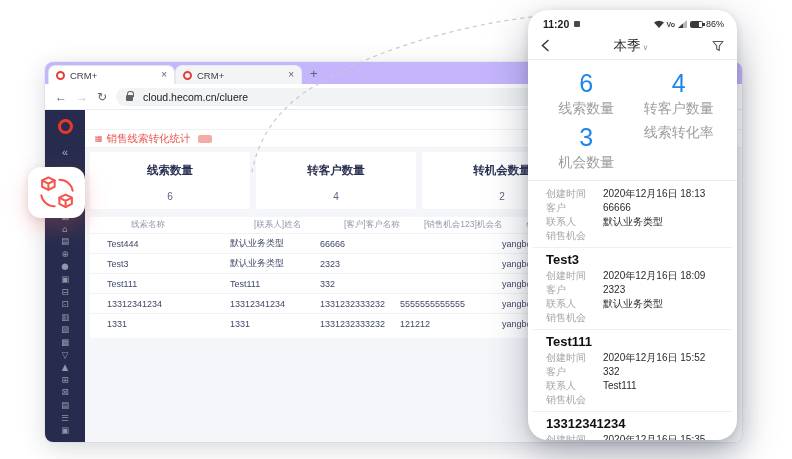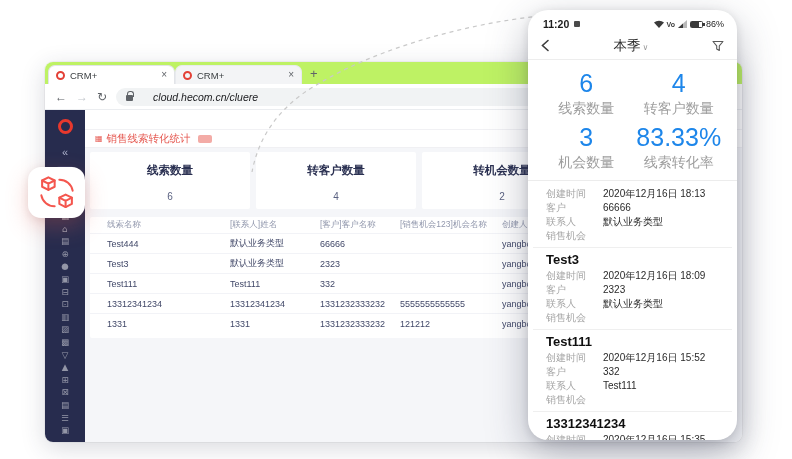--- a/index.html
+++ b/index.html
@@ -6,36 +6,36 @@
   html,body { width:792px; height:459px; background:#ffffff; overflow:hidden;
     font-family:"Liberation Sans","DejaVu Sans",sans-serif; }
   .stage { position:relative; width:792px; height:459px; background:#fff; }
 
   
   .connector { position:absolute; left:0; top:0; z-index:3; pointer-events:none; }
 
   
   .browser { position:absolute; left:45px; top:62px; width:697px; height:380px;
     background:#fff; border-radius:8px; box-shadow:0 6px 24px rgba(40,45,70,.18), 0 0 0 1px rgba(0,0,0,.04); z-index:1; }
-  .tabbar { height:22px; display:flex; align-items:flex-end; padding-left:3px; background:#bef264;
+  .tabbar { height:22px; display:flex; align-items:flex-end; padding-left:3px; background:#c4b5fd;
     border-radius:8px 8px 0 0; }
   .tab { display:flex; align-items:center; gap:5px; width:127px; height:19px; padding:0 7px;
     font-size:9.5px; color:#3c4043; border-radius:7px 7px 0 0; }
   .tab.active { background:#fff; border:1px solid #e2e4e8; border-bottom:none; }
   .tab.inactive { background:#f3f4f6; border:1px solid #e8eaee; border-bottom:none; }
   .tab .label { flex:1; overflow:hidden; white-space:nowrap; }
   .favicon { width:9px; height:9px; border:2.5px solid #e34036; border-radius:50%; flex:0 0 auto; }
   .tabclose { color:#5f6368; font-size:10px; line-height:1; }
   .newtab { font-size:13px; color:#5f6368; margin:0 0 3px 8px; }
   .addressbar { height:26px; display:flex; align-items:center; gap:9px; padding:0 10px;
     border-bottom:1px solid #ebedf0; background:#fff; }
   .navbtn { font-size:12px; color:#5f6368; line-height:1; }
   .navbtn.dim { color:#c2c6cc; }
-  .urlpill { display:flex; align-items:center; gap:20px; height:18px; width:610px;
-    background:#f1f3f4; border-radius:9px; padding:0 10px;font-style:italic; }
+  .urlpill { display:flex; align-items:center; gap:10px; height:18px; width:610px;
+    background:#f1f3f4; border-radius:9px; padding:0 10px; }
   .lock { position:relative; width:7px; height:6px; background:#5f6368; border-radius:1px; margin-top:3px; }
   .lock::before { content:""; position:absolute; left:1px; top:-4px; width:5px; height:5px;
     border:1.3px solid #5f6368; border-bottom:none; border-radius:3px 3px 0 0; }
   .url { font-size:10.5px; color:#202124; }
 
   
   .appbody { display:flex; height:332px; }
   .sidebar { position:relative; width:40px; background:#272c4e; border-radius:0 0 0 8px; flex:0 0 auto; }
   .logo-ring { width:15px; height:15px; border:3.5px solid #e8382d; border-radius:50%; margin:9px auto 0; }
   .collapse { text-align:center; color:#aeb3cd; font-size:11px; margin-top:12px; }
@@ -56,21 +56,21 @@
   .pagetab-badge { width:14px; height:8px; background:#f3aba6; border-radius:2px; margin-left:3px; }
   .content { flex:1; background:#f5f6f9; padding:4px 5px 0 5px; overflow:hidden; border-radius:0 0 8px 0; }
   .cards { display:flex; gap:6px; }
   .card { width:160px; height:57px; background:#fff; border-radius:2px; text-align:center; flex:0 0 auto; }
   .card-title { font-size:11.5px; font-weight:bold; color:#2b3152; padding-top:11px; }
   .card-value { font-size:10px; color:#5a6181; margin-top:13px; }
   .tablecard { margin-top:8px; background:#fff; border-radius:2px; height:121px; }
   .trow { display:grid; grid-template-columns:123px 90px 80px 102px 1fr; padding-left:17px;
     align-items:center; height:20px; border-top:1px solid #f2f3f7; }
   .trow.head { height:16px; border-top:none; }
-  .th { font-size:8.5px; color:#9298ad; white-space:nowrap; overflow:hidden; }
+  .th { font-size:8.5px; color:#9298ad; white-space:nowrap; overflow:hidden;margin-left:24px; }
   .td { font-size:9px; color:#414868; white-space:nowrap; overflow:hidden; }
 
   
   .fab { position:absolute; left:28px; top:167px; width:57px; height:51px; background:#fff;
     border-radius:13px; z-index:6; display:flex; align-items:center; justify-content:center;
     box-shadow:0 8px 22px rgba(235,100,90,.28), 0 2px 8px rgba(0,0,0,.08); }
 
   
   .phone { position:absolute; left:528px; top:10px; width:209px; height:430px; background:#fff;
     border-radius:20px; z-index:10; overflow:hidden;
@@ -289,21 +289,20 @@
       </div>
       <div>
         <div class="pnum">4</div>
         <div class="plabel">转客户数量</div>
       </div>
       <div>
         <div class="pnum">3</div>
         <div class="plabel">机会数量</div>
       </div>
       <div>
-        <div class="pnum">83.33%</div>
         <div class="plabel">线索转化率</div>
       </div>
     </div>
 
     <div class="pdivider"></div>
 
     <div class="plist">
 
       <div class="pitem-first">
         <div class="prow">

